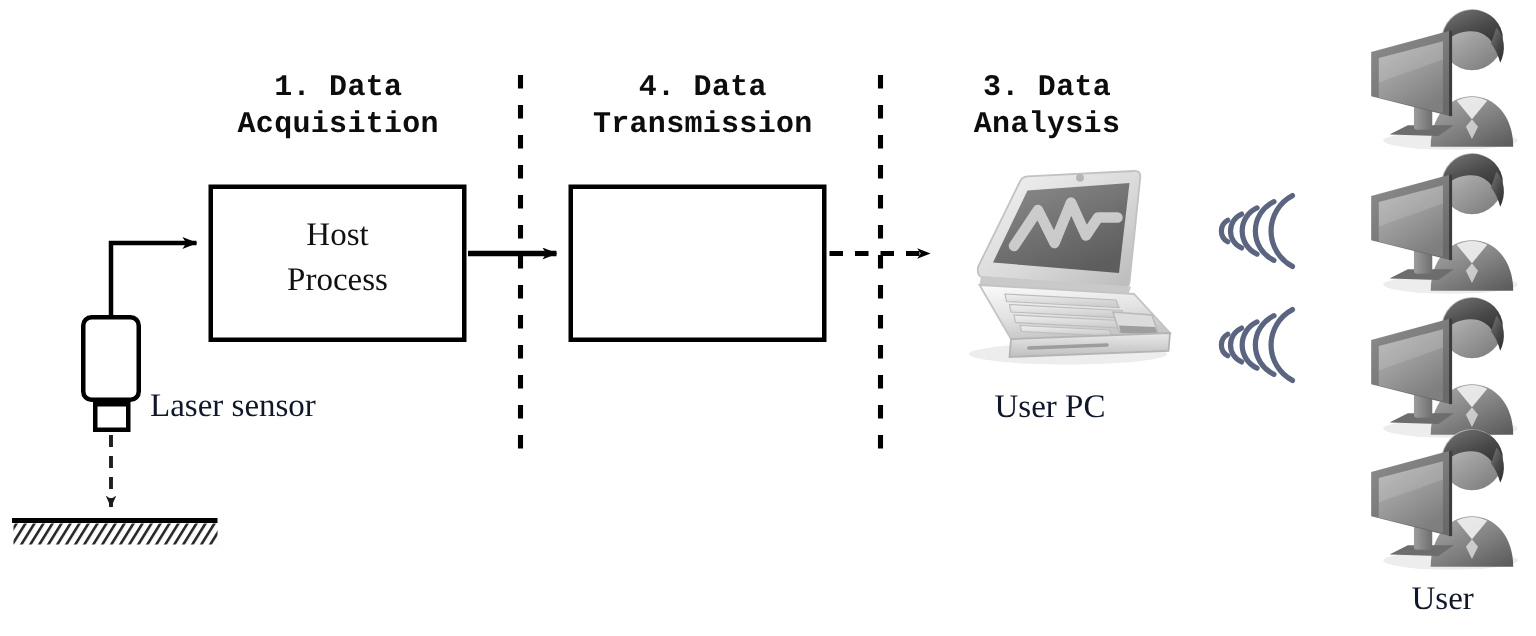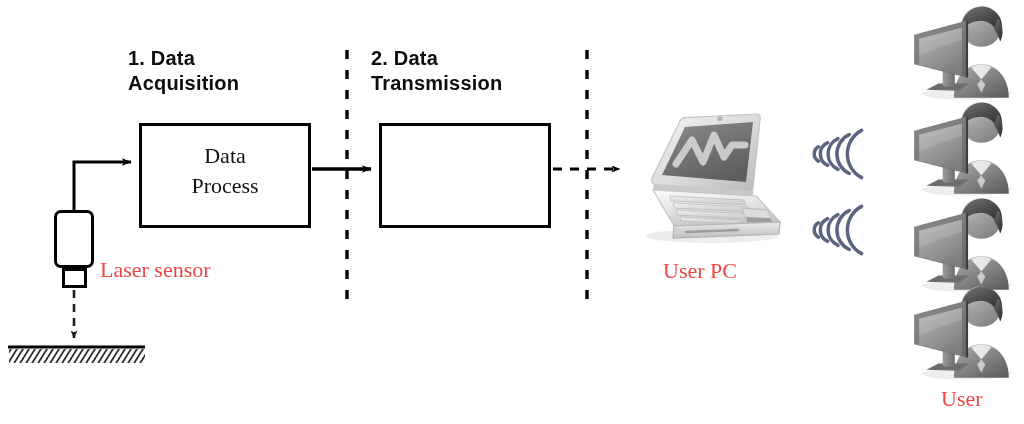--- a/index.html
+++ b/index.html
@@ -19,43 +19,44 @@
   }
   .svg-layer {
     position: absolute;
     left: 0;
     top: 0;
     width: 1024px;
     height: 424px;
   }
   .stage-title {
     position: absolute;
-    font-family: Liberation Sans, sans-serif;
+    font-family: Liberation Mono, monospace;
     font-weight: bold;
     font-size: 20px;
     line-height: 25px;
     color: #0d0d0d;
+    text-align: center;
     white-space: pre-line;
     letter-spacing: 0.2px;
   }
   .box-label {
     position: absolute;
     font-family: "Liberation Serif", "DejaVu Serif", serif;
     font-size: 22px;
     line-height: 30px;
     color: #111111;
     text-align: center;
     white-space: pre-line;
   }
   .plain-label {
     position: absolute;
     font-family: "Liberation Serif", "DejaVu Serif", serif;
     font-size: 22px;
     line-height: 26px;
-    color: #ef4444;
+    color: #0f172a;
     white-space: nowrap;
   }
   .flow-box {
     position: absolute;
     border: 3px solid #000000;
     background: #ffffff;
     box-sizing: border-box;
   }
   .sensor-body {
     position: absolute;
@@ -258,30 +259,32 @@
     </g>
     <g>
       <use href="#userIcon" x="908" y="196" width="112" height="100"></use>
     </g>
     <g>
       <use href="#userIcon" x="908" y="284" width="112" height="100"></use>
     </g>
   </svg>
 
   <div class="flow-box" style="left:139px; top:123px; width:172px; height:105px;"></div>
-  <div class="box-label" style="left:139px; top:141px; width:172px;">Data
+  <div class="box-label" style="left:139px; top:141px; width:172px;">Host
 Process</div>
 
   <div class="flow-box" style="left:379px; top:123px; width:172px; height:105px;"></div>
 
   <div class="sensor-body" style="left:54px; top:210px; width:40px; height:58px;"></div>
   <div class="sensor-lens" style="left:62px; top:268px; width:25px; height:20px;"></div>
 
   <div class="stage-title" style="left:128px; top:46px; width:195px;">1. Data
 Acquisition</div>
-  <div class="stage-title" style="left:371px; top:46px; width:195px;">2. Data
+  <div class="stage-title" style="left:371px; top:46px; width:195px;">4. Data
 Transmission</div>
+  <div class="stage-title" style="left:608px; top:46px; width:180px;">3. Data
+Analysis</div>
 
   <div class="plain-label" style="left:100px; top:257px;">Laser sensor</div>
   <div class="plain-label" style="left:663px; top:258px;">User PC</div>
   <div class="plain-label" style="left:941px; top:386px;">User</div>
 
 </div>
 
 </body></html>

